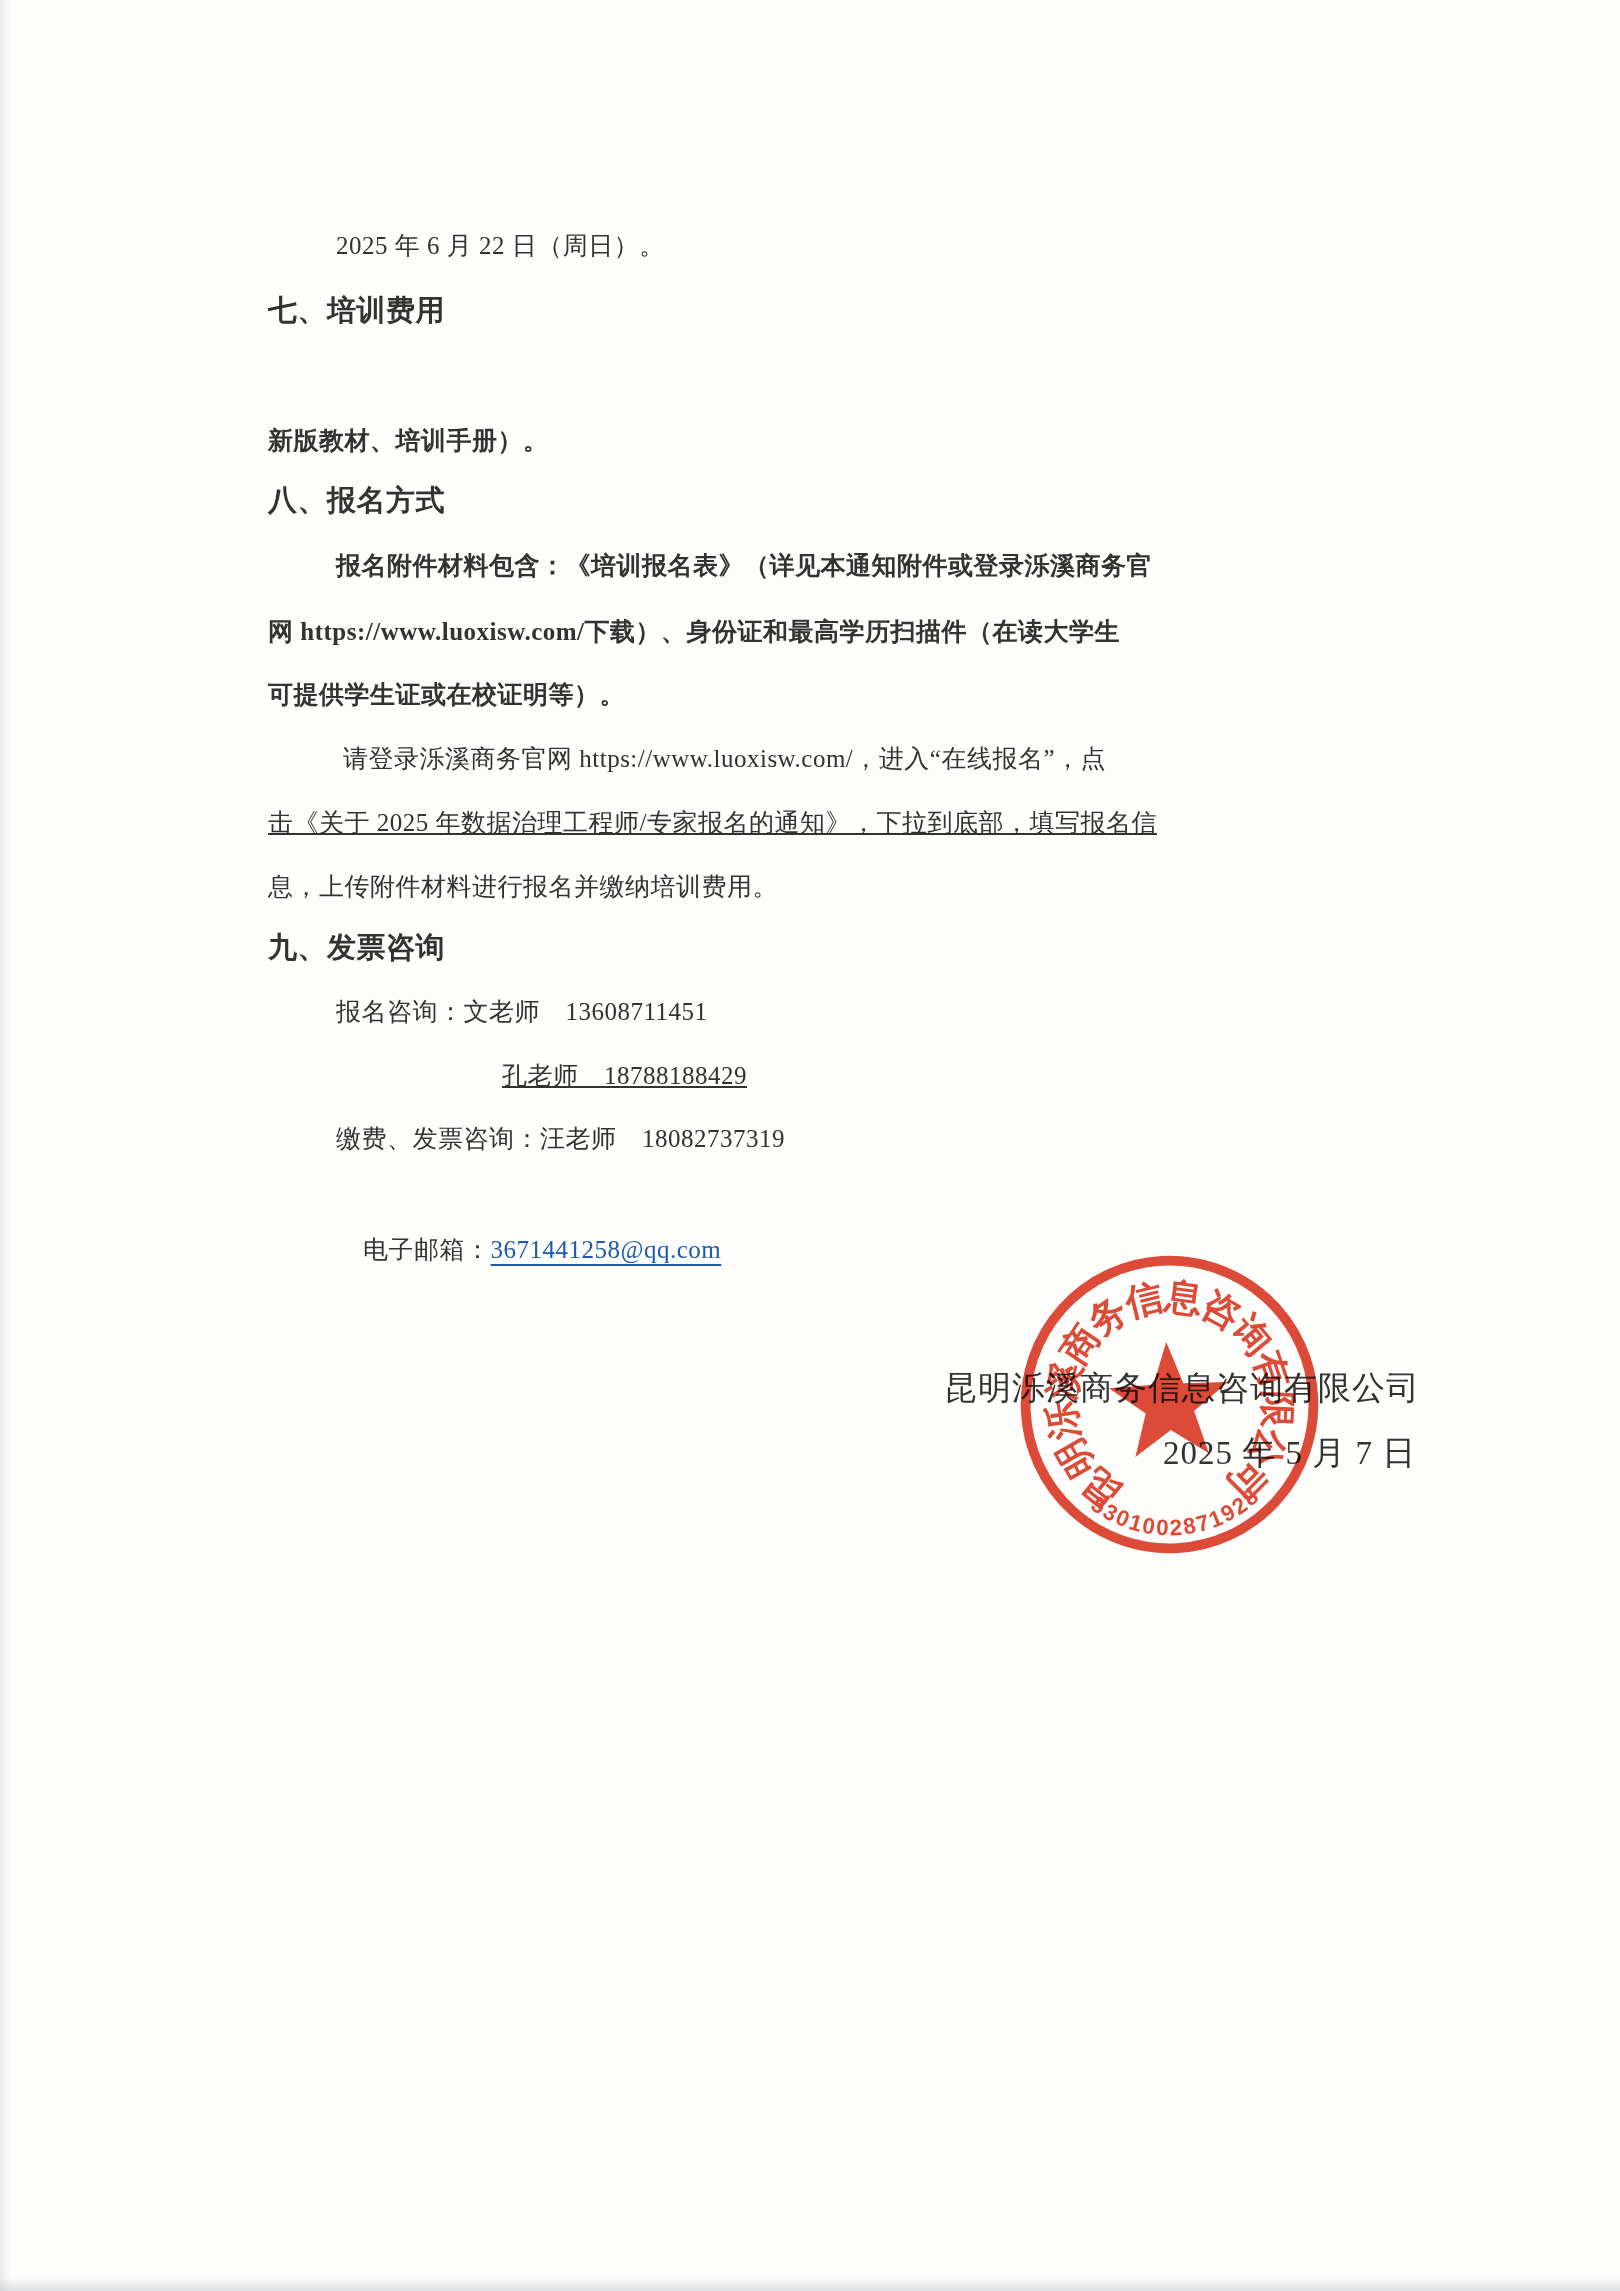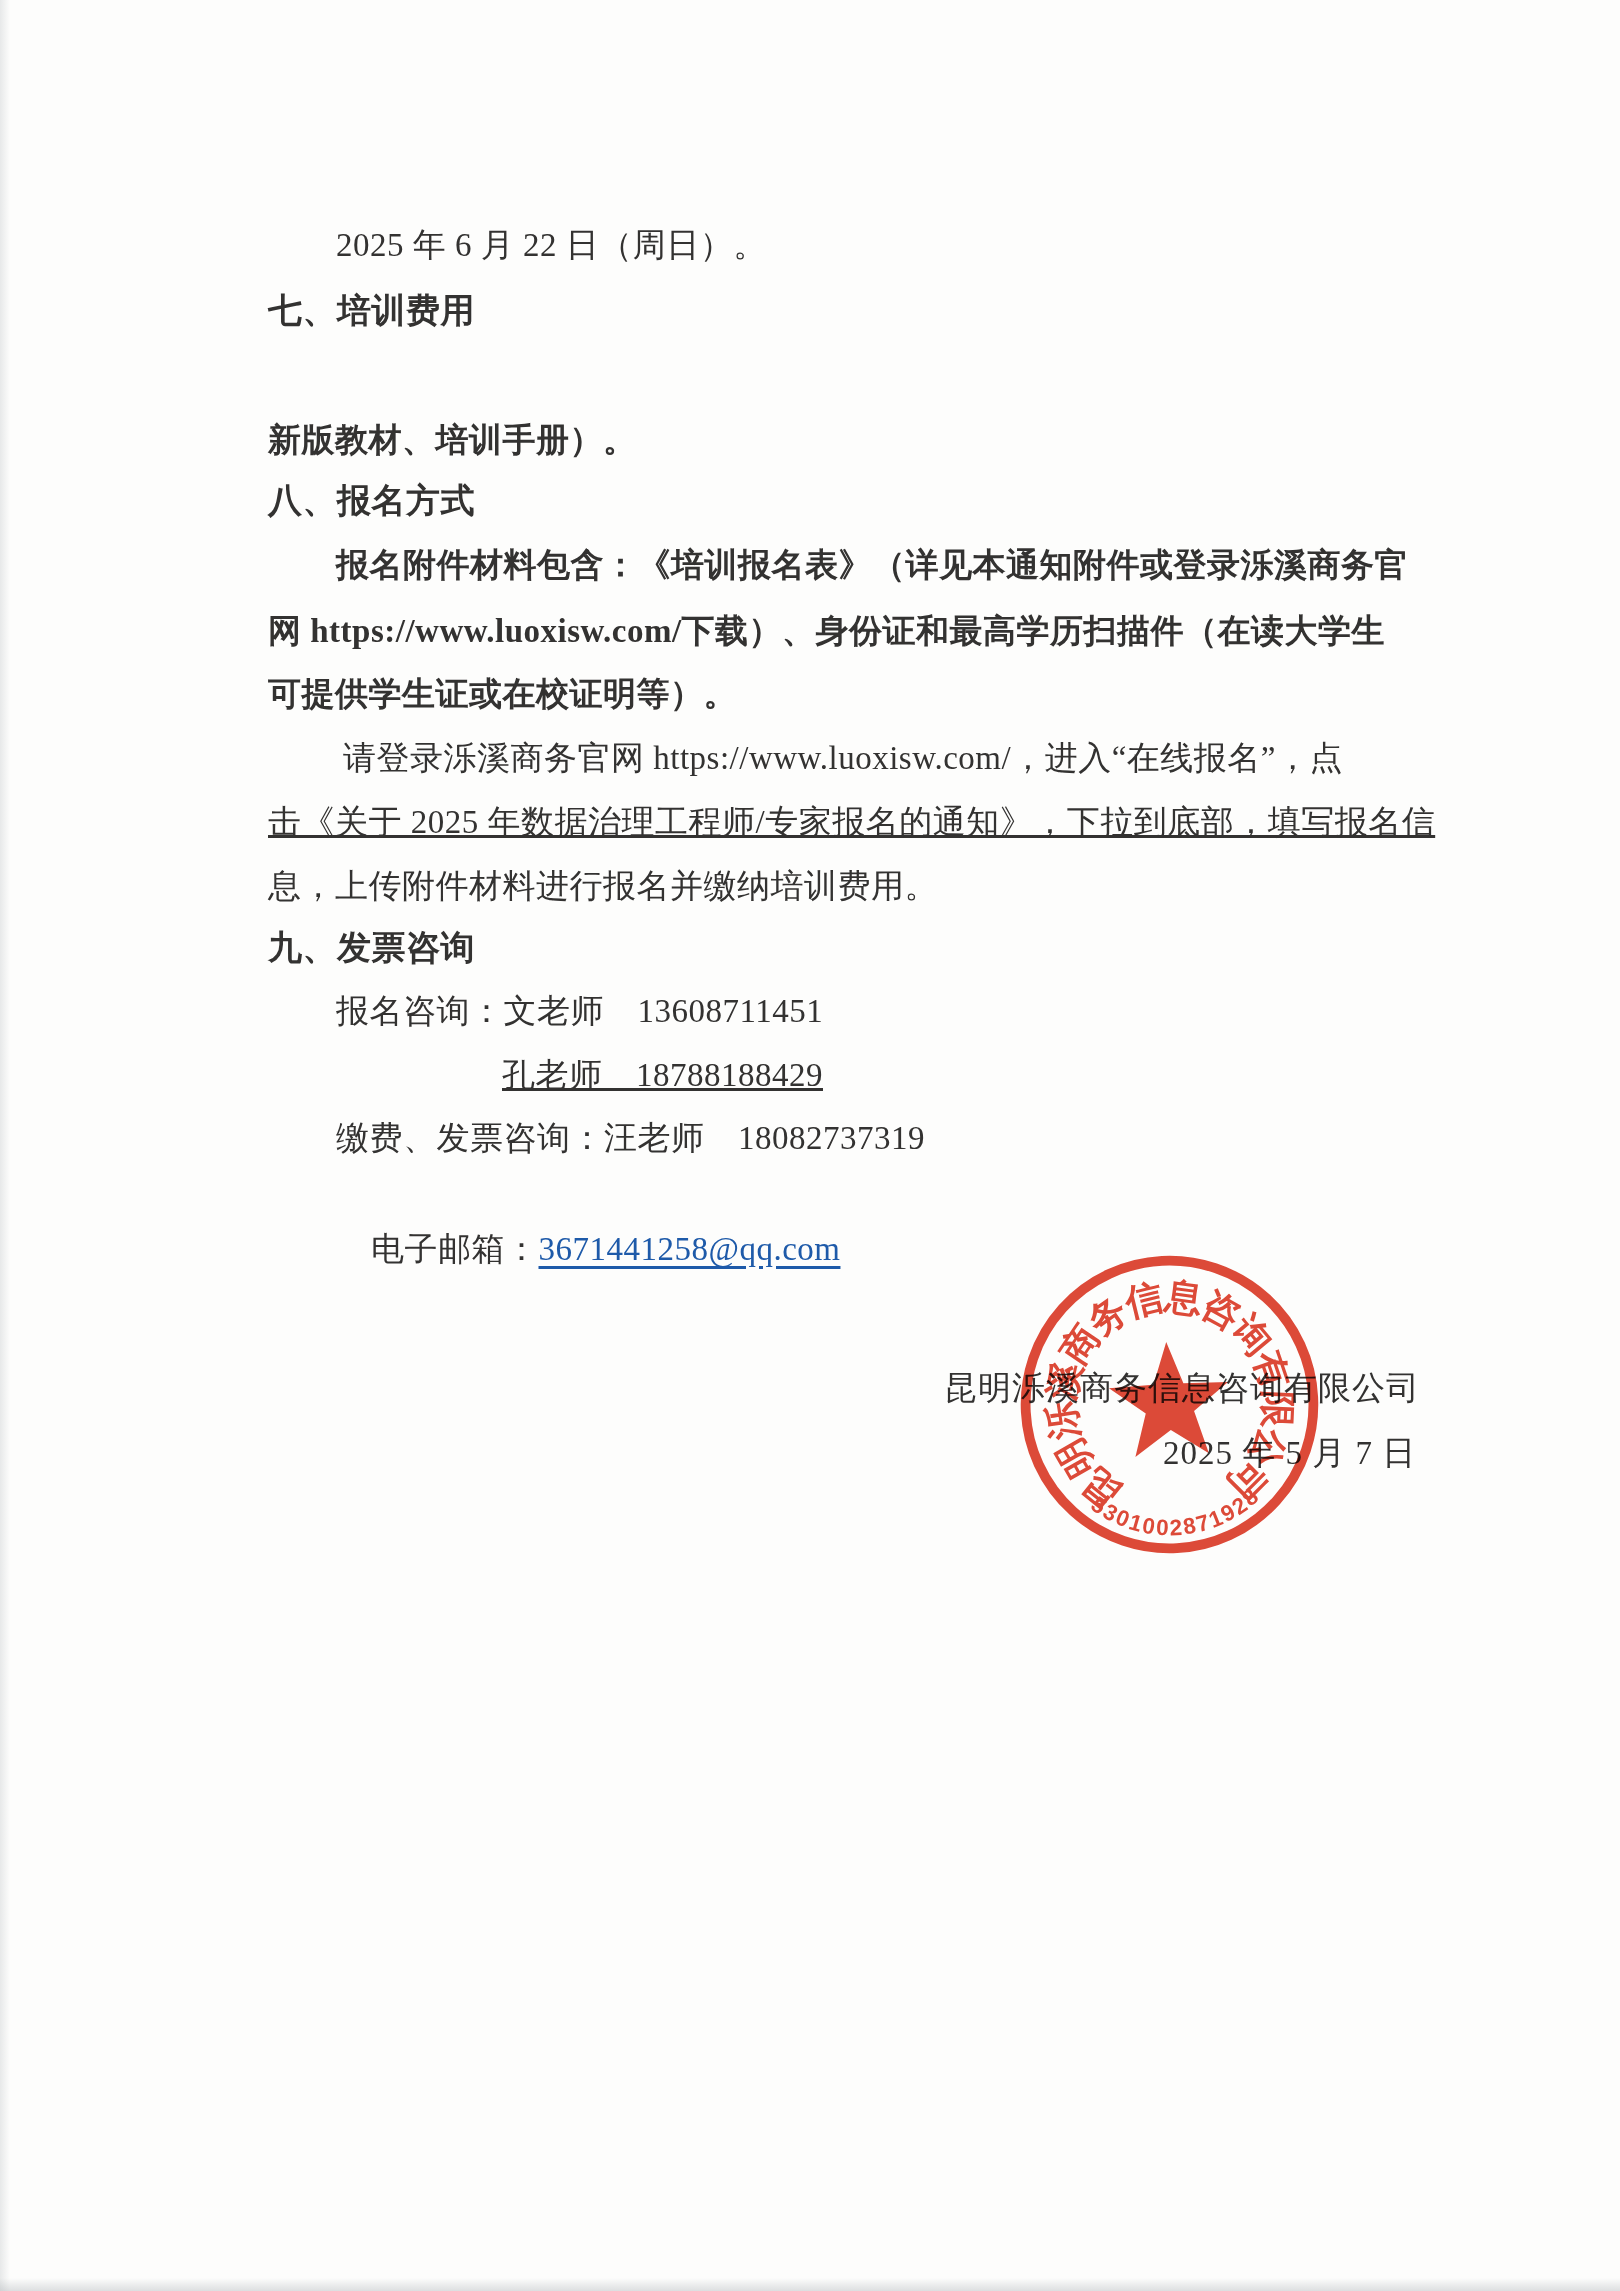--- a/index.html
+++ b/index.html
@@ -13,27 +13,27 @@
   .page{
     position:relative;
     width:1620px;height:2292px;
     background:var(--page-bg);
     overflow:hidden;
     font-family:"Liberation Serif","DejaVu Serif",serif;
     color:var(--text-color);
   }
   .ln{
     position:absolute;
-    font-size:33px;
+    font-size:25px;
     line-height:47px;
     white-space:pre;
     letter-spacing:0.5px;
   }
   .b{font-weight:bold;}
-  .h{font-weight:bold;font-size:34px;text-align:center;}
+  .h{font-weight:bold;font-size:29px;text-align:center;}
   .email-link{
     color:var(--link-color);
     text-decoration:underline;
     text-underline-offset:5.9px;
     cursor:pointer;
   }
   .sig{
     position:absolute;
     font-size:33px;
     line-height:47px;

